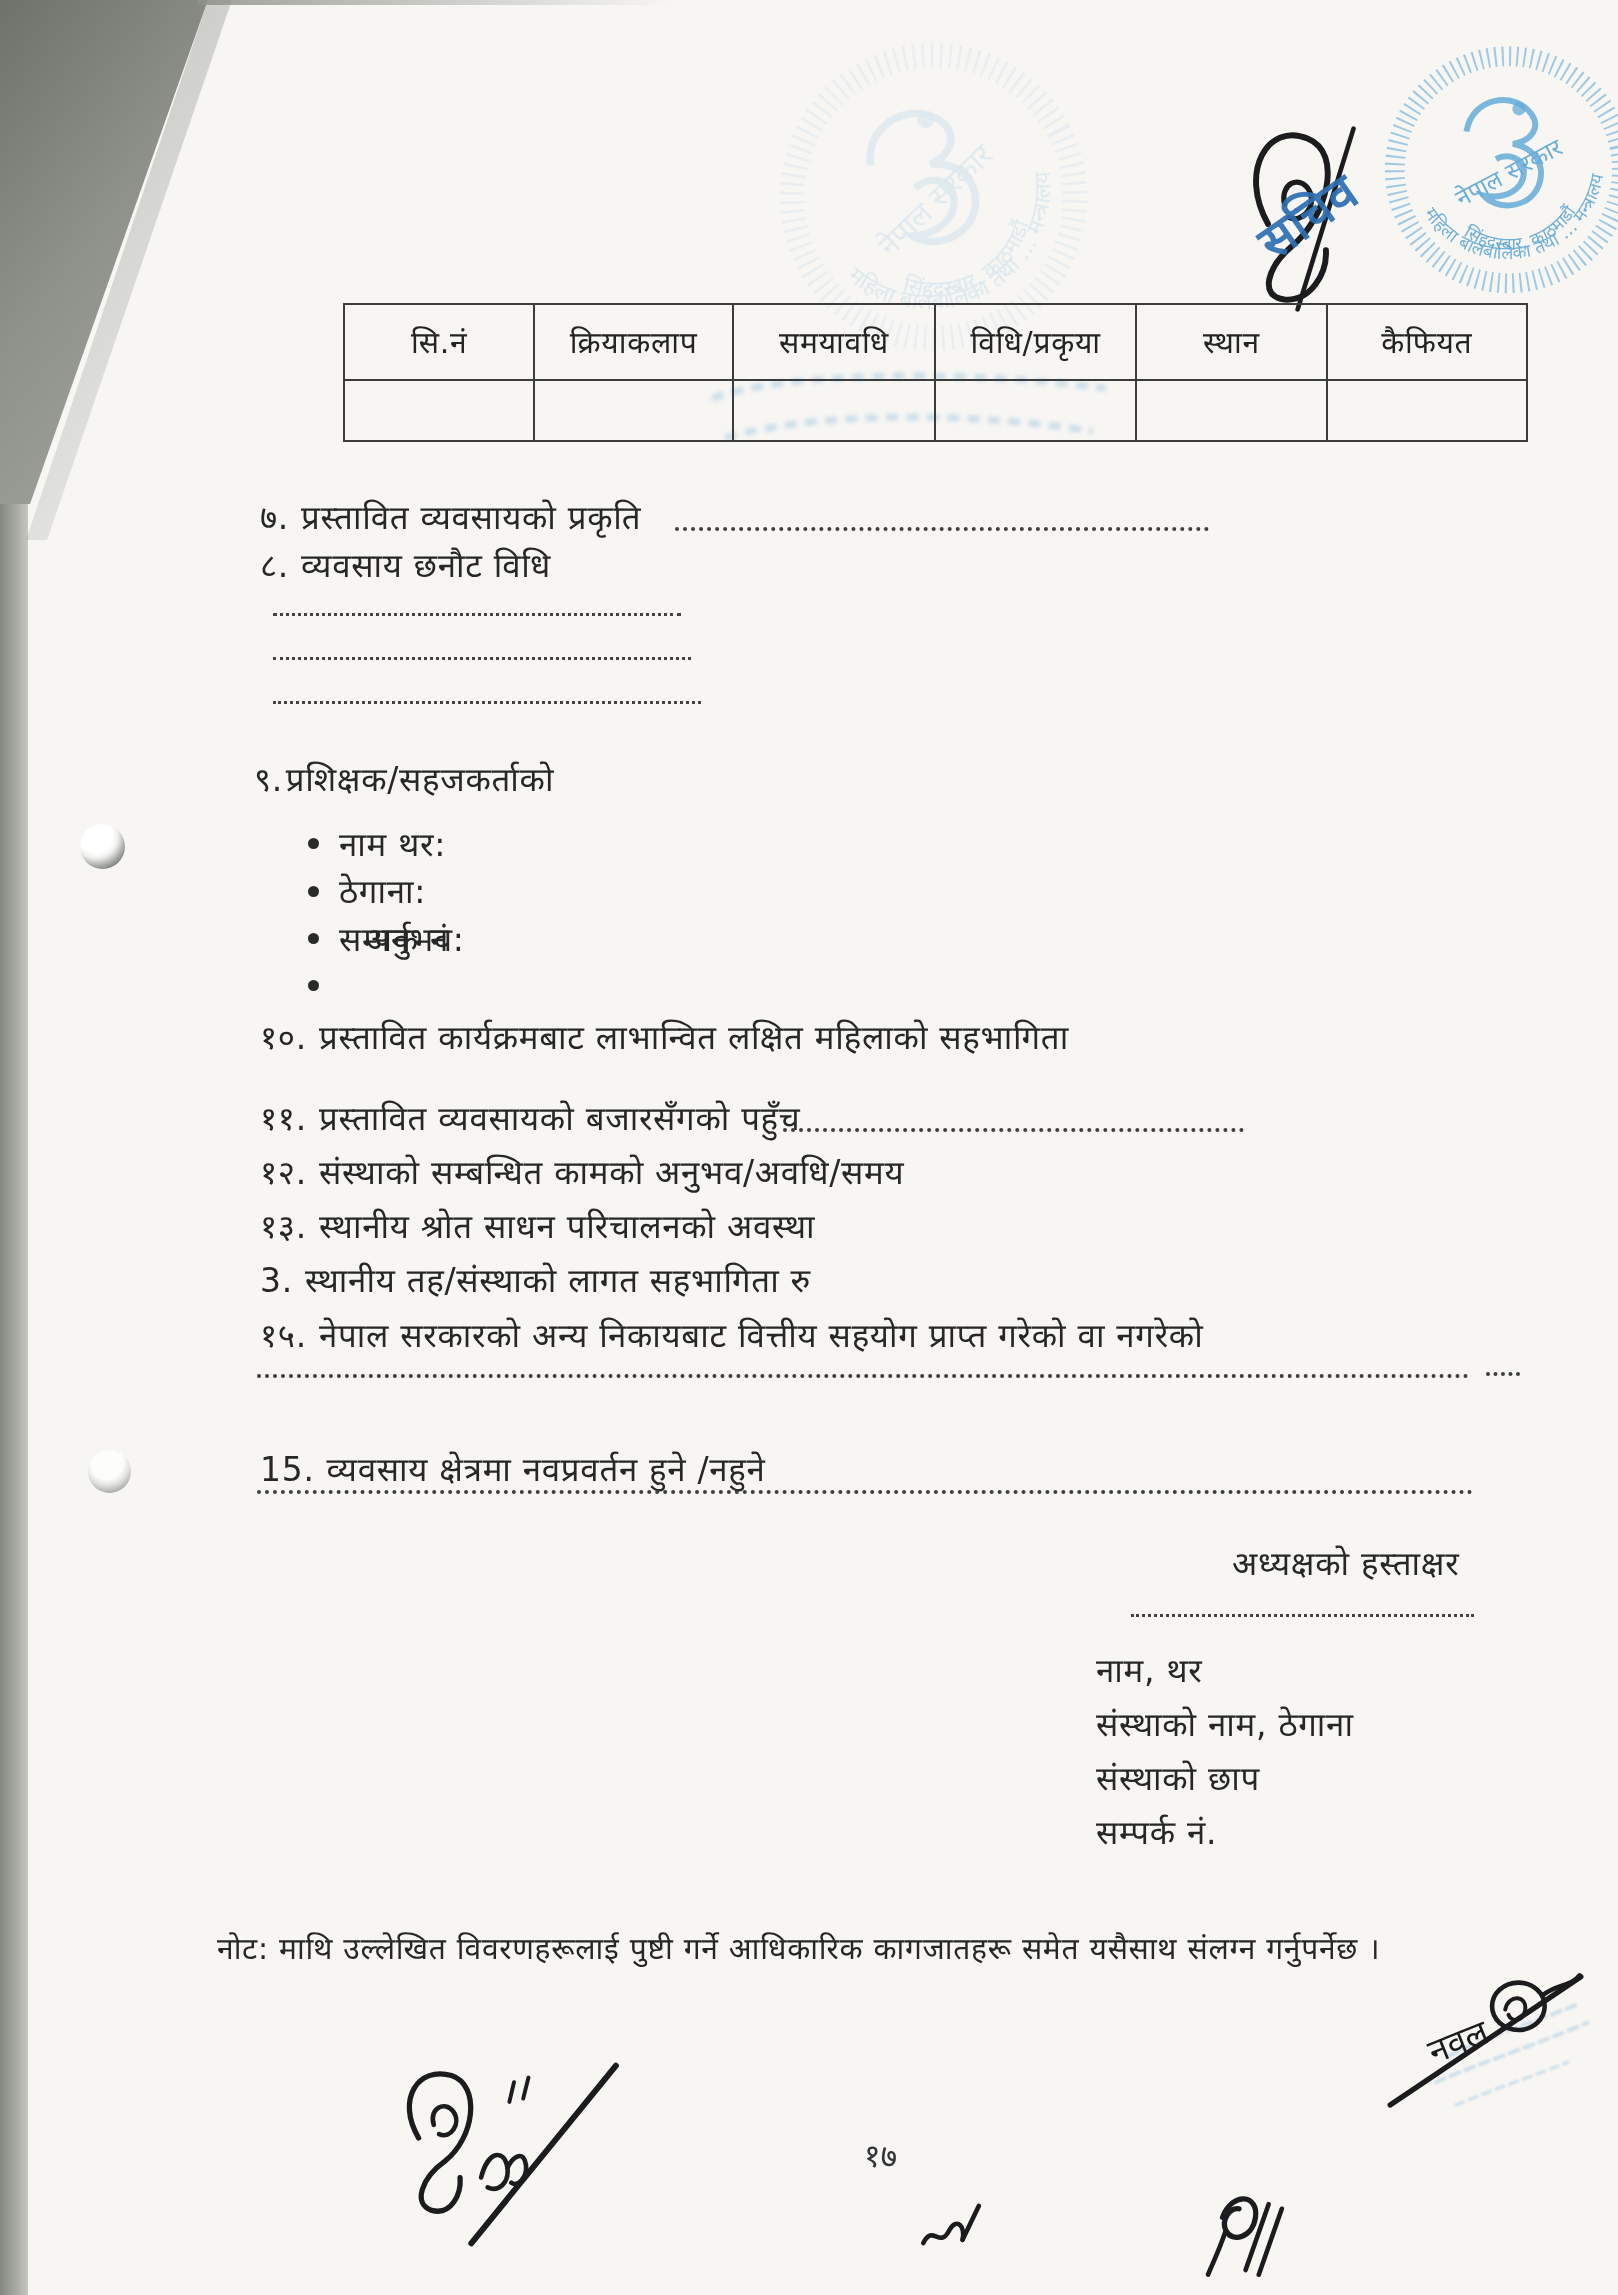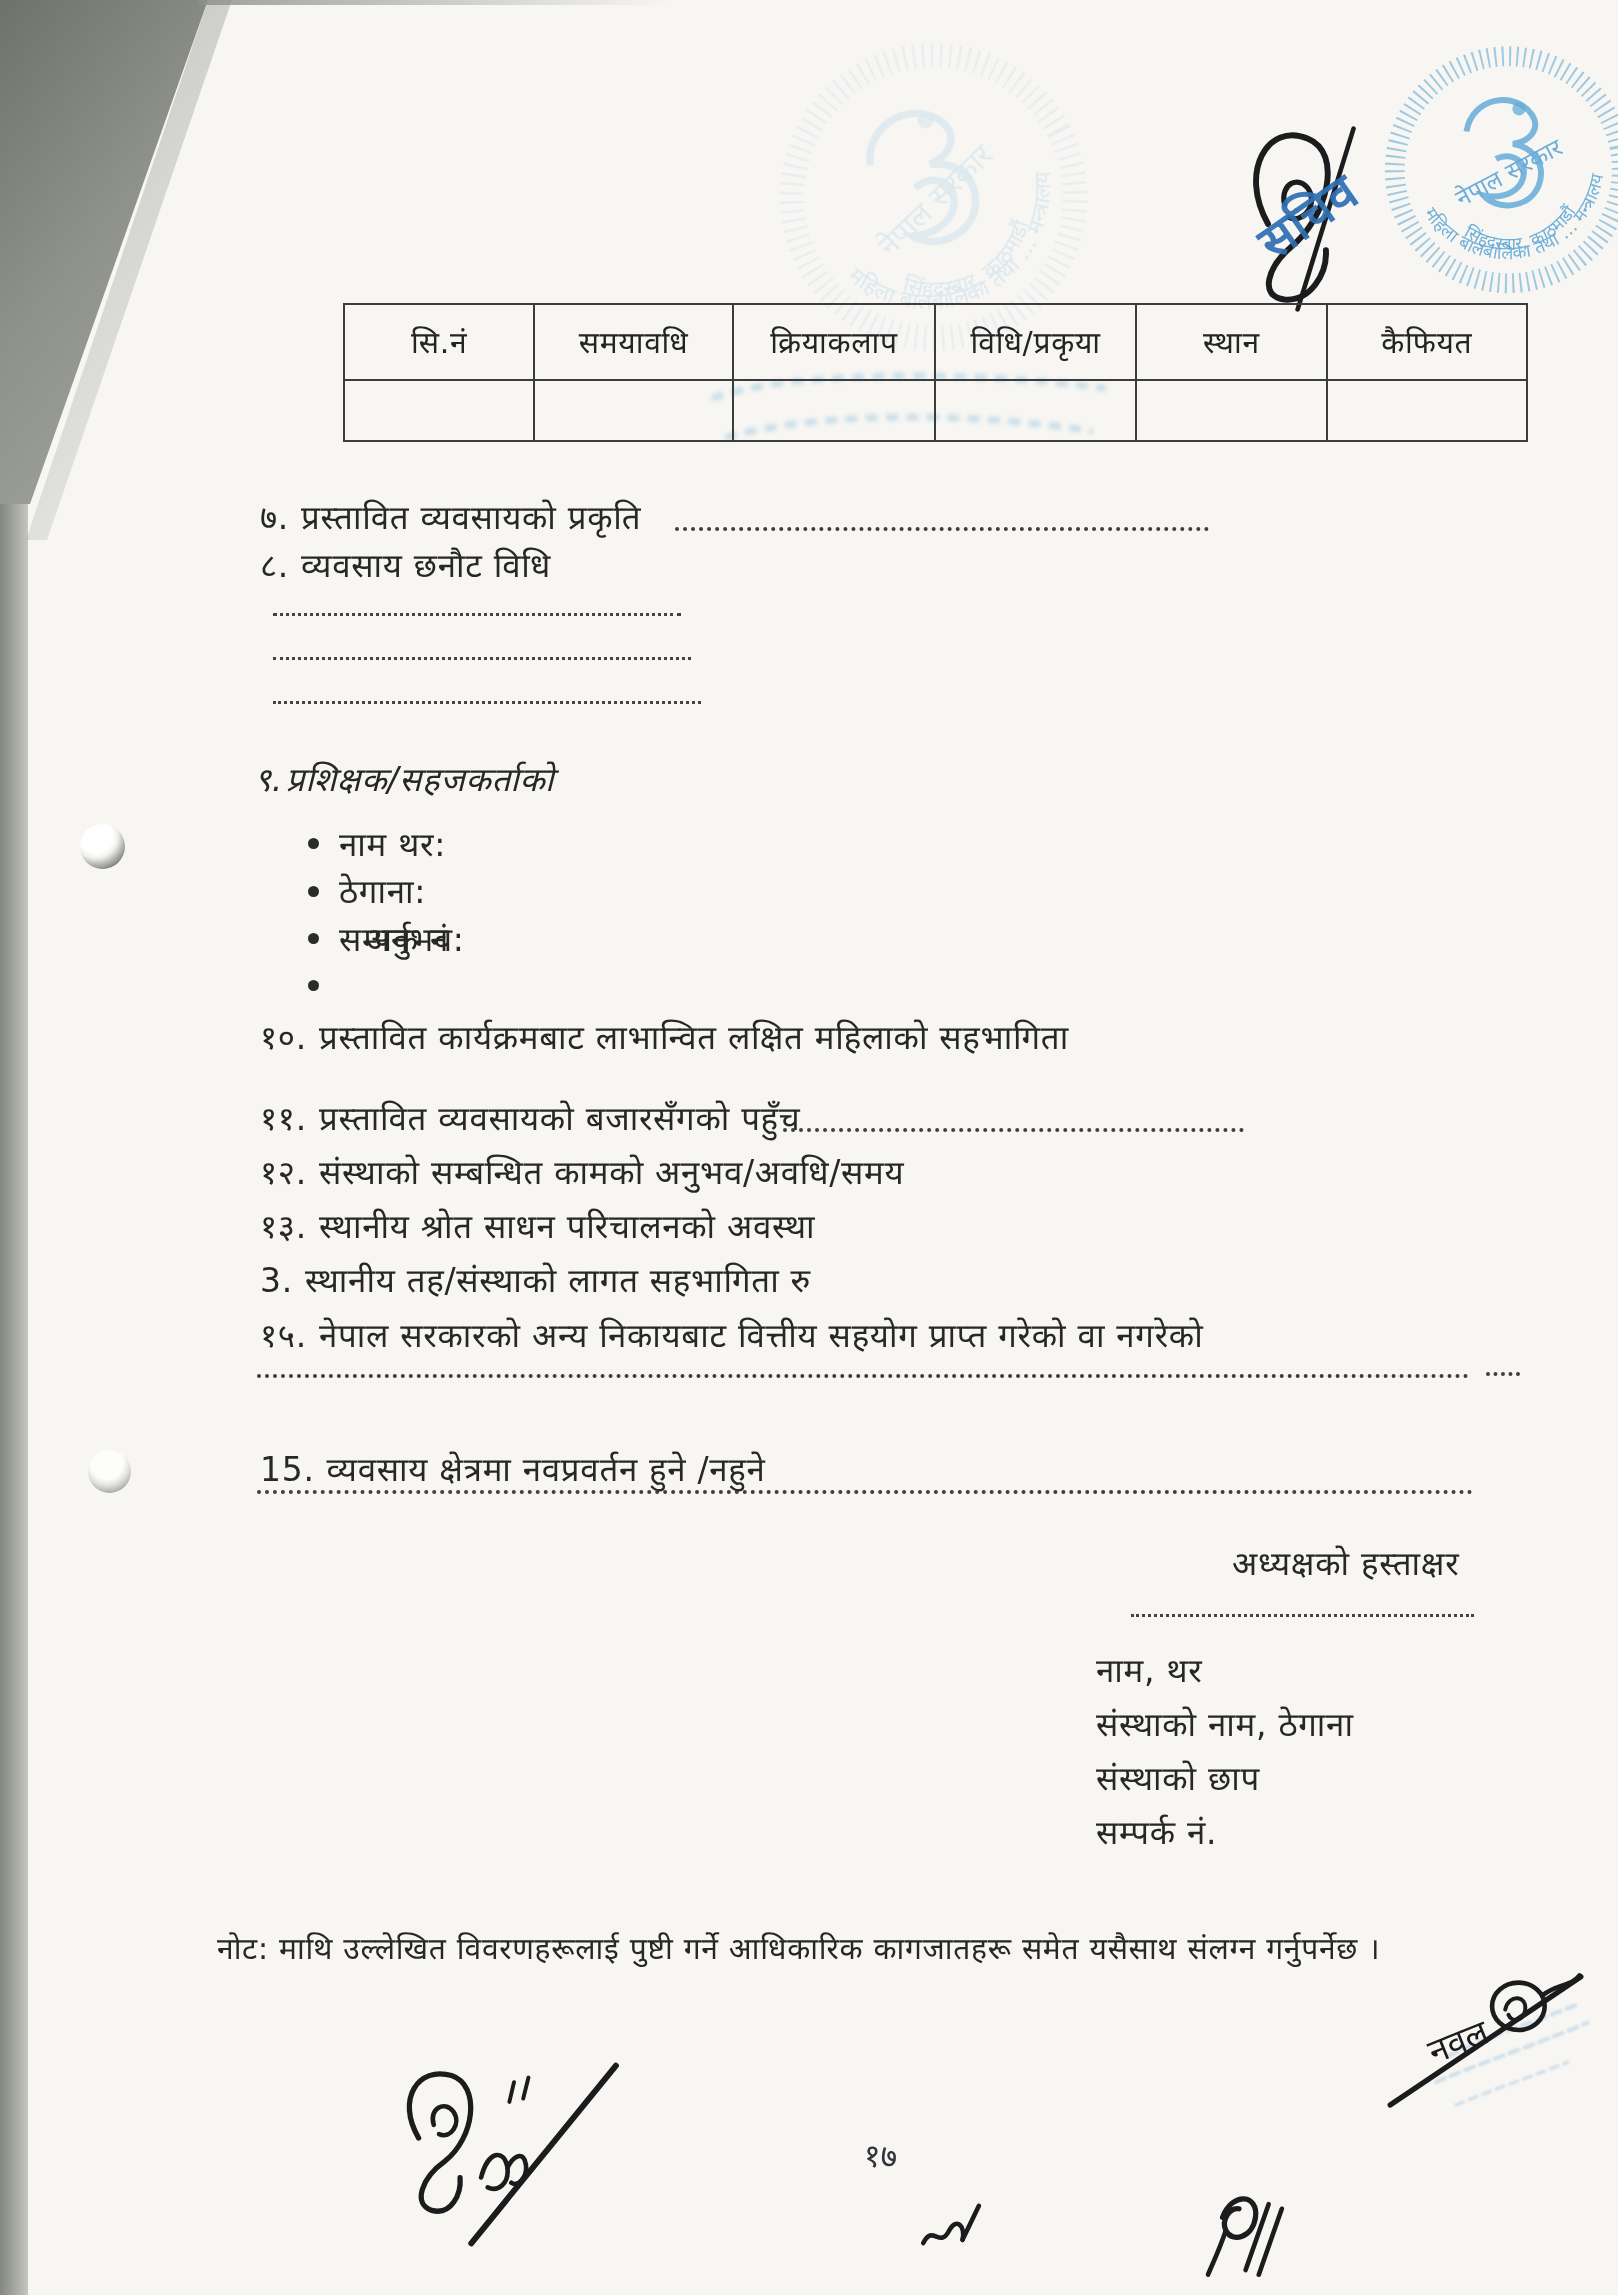--- a/index.html
+++ b/index.html
@@ -103,22 +103,22 @@
     <path d="M 200 45 L 115 320" stroke-width="7"></path>
   </svg>
   <div class="sachiv">सचिव</div>
 
   <svg class="table-ghost" viewBox="0 0 680 160">
     <path d="M40 60 C150 20 420 15 640 45"></path>
     <path d="M60 120 C200 80 430 80 620 110"></path>
   </svg>
   <div class="scan-table">
     <div class="cell th">सि.नं</div>
+    <div class="cell th">क्रियाकलाप</div>
     <div class="cell th">समयावधि</div>
-    <div class="cell th">क्रियाकलाप</div>
     <div class="cell th">विधि/प्रकृया</div>
     <div class="cell th">स्थान</div>
     <div class="cell th last">कैफियत</div>
     <div class="cell"></div>
     <div class="cell"></div>
     <div class="cell"></div>
     <div class="cell"></div>
     <div class="cell"></div>
     <div class="cell last"></div>
   </div>
@@ -128,21 +128,21 @@
   </div>
   <div class="dotline" style="left:675px;top:527px;width:534px;"></div>
 
   <div class="line" style="left:260px;top:542px;">
     <span class="num">८.</span><span>व्यवसाय छनौट विधि</span>
   </div>
   <div class="dotline fine" style="left:273px;top:613px;width:408px;"></div>
   <div class="dotline fine" style="left:273px;top:657px;width:418px;"></div>
   <div class="dotline fine" style="left:273px;top:701px;width:428px;"></div>
 
-  <div class="line" style="left:254px;top:756px;font-style:italic;">
+  <div class="line" style="left:254px;top:756px;">
     <span class="num" style="margin-right:2.6px;">९.</span><span>प्रशिक्षक/सहजकर्ताको</span>
   </div>
 
   <div class="bullet-dot" style="left:308px;top:838px;"></div>
   <div class="line" style="left:339px;top:821px;">नाम थर:</div>
   <div class="bullet-dot" style="left:308px;top:886px;"></div>
   <div class="line" style="left:339px;top:868px;">ठेगाना:</div>
   <div class="bullet-dot" style="left:308px;top:933px;"></div>
   <div class="line" style="left:339px;top:916px;">सम्पर्क नं</div>
   <div class="bullet-dot" style="left:308px;top:980px;"></div>

